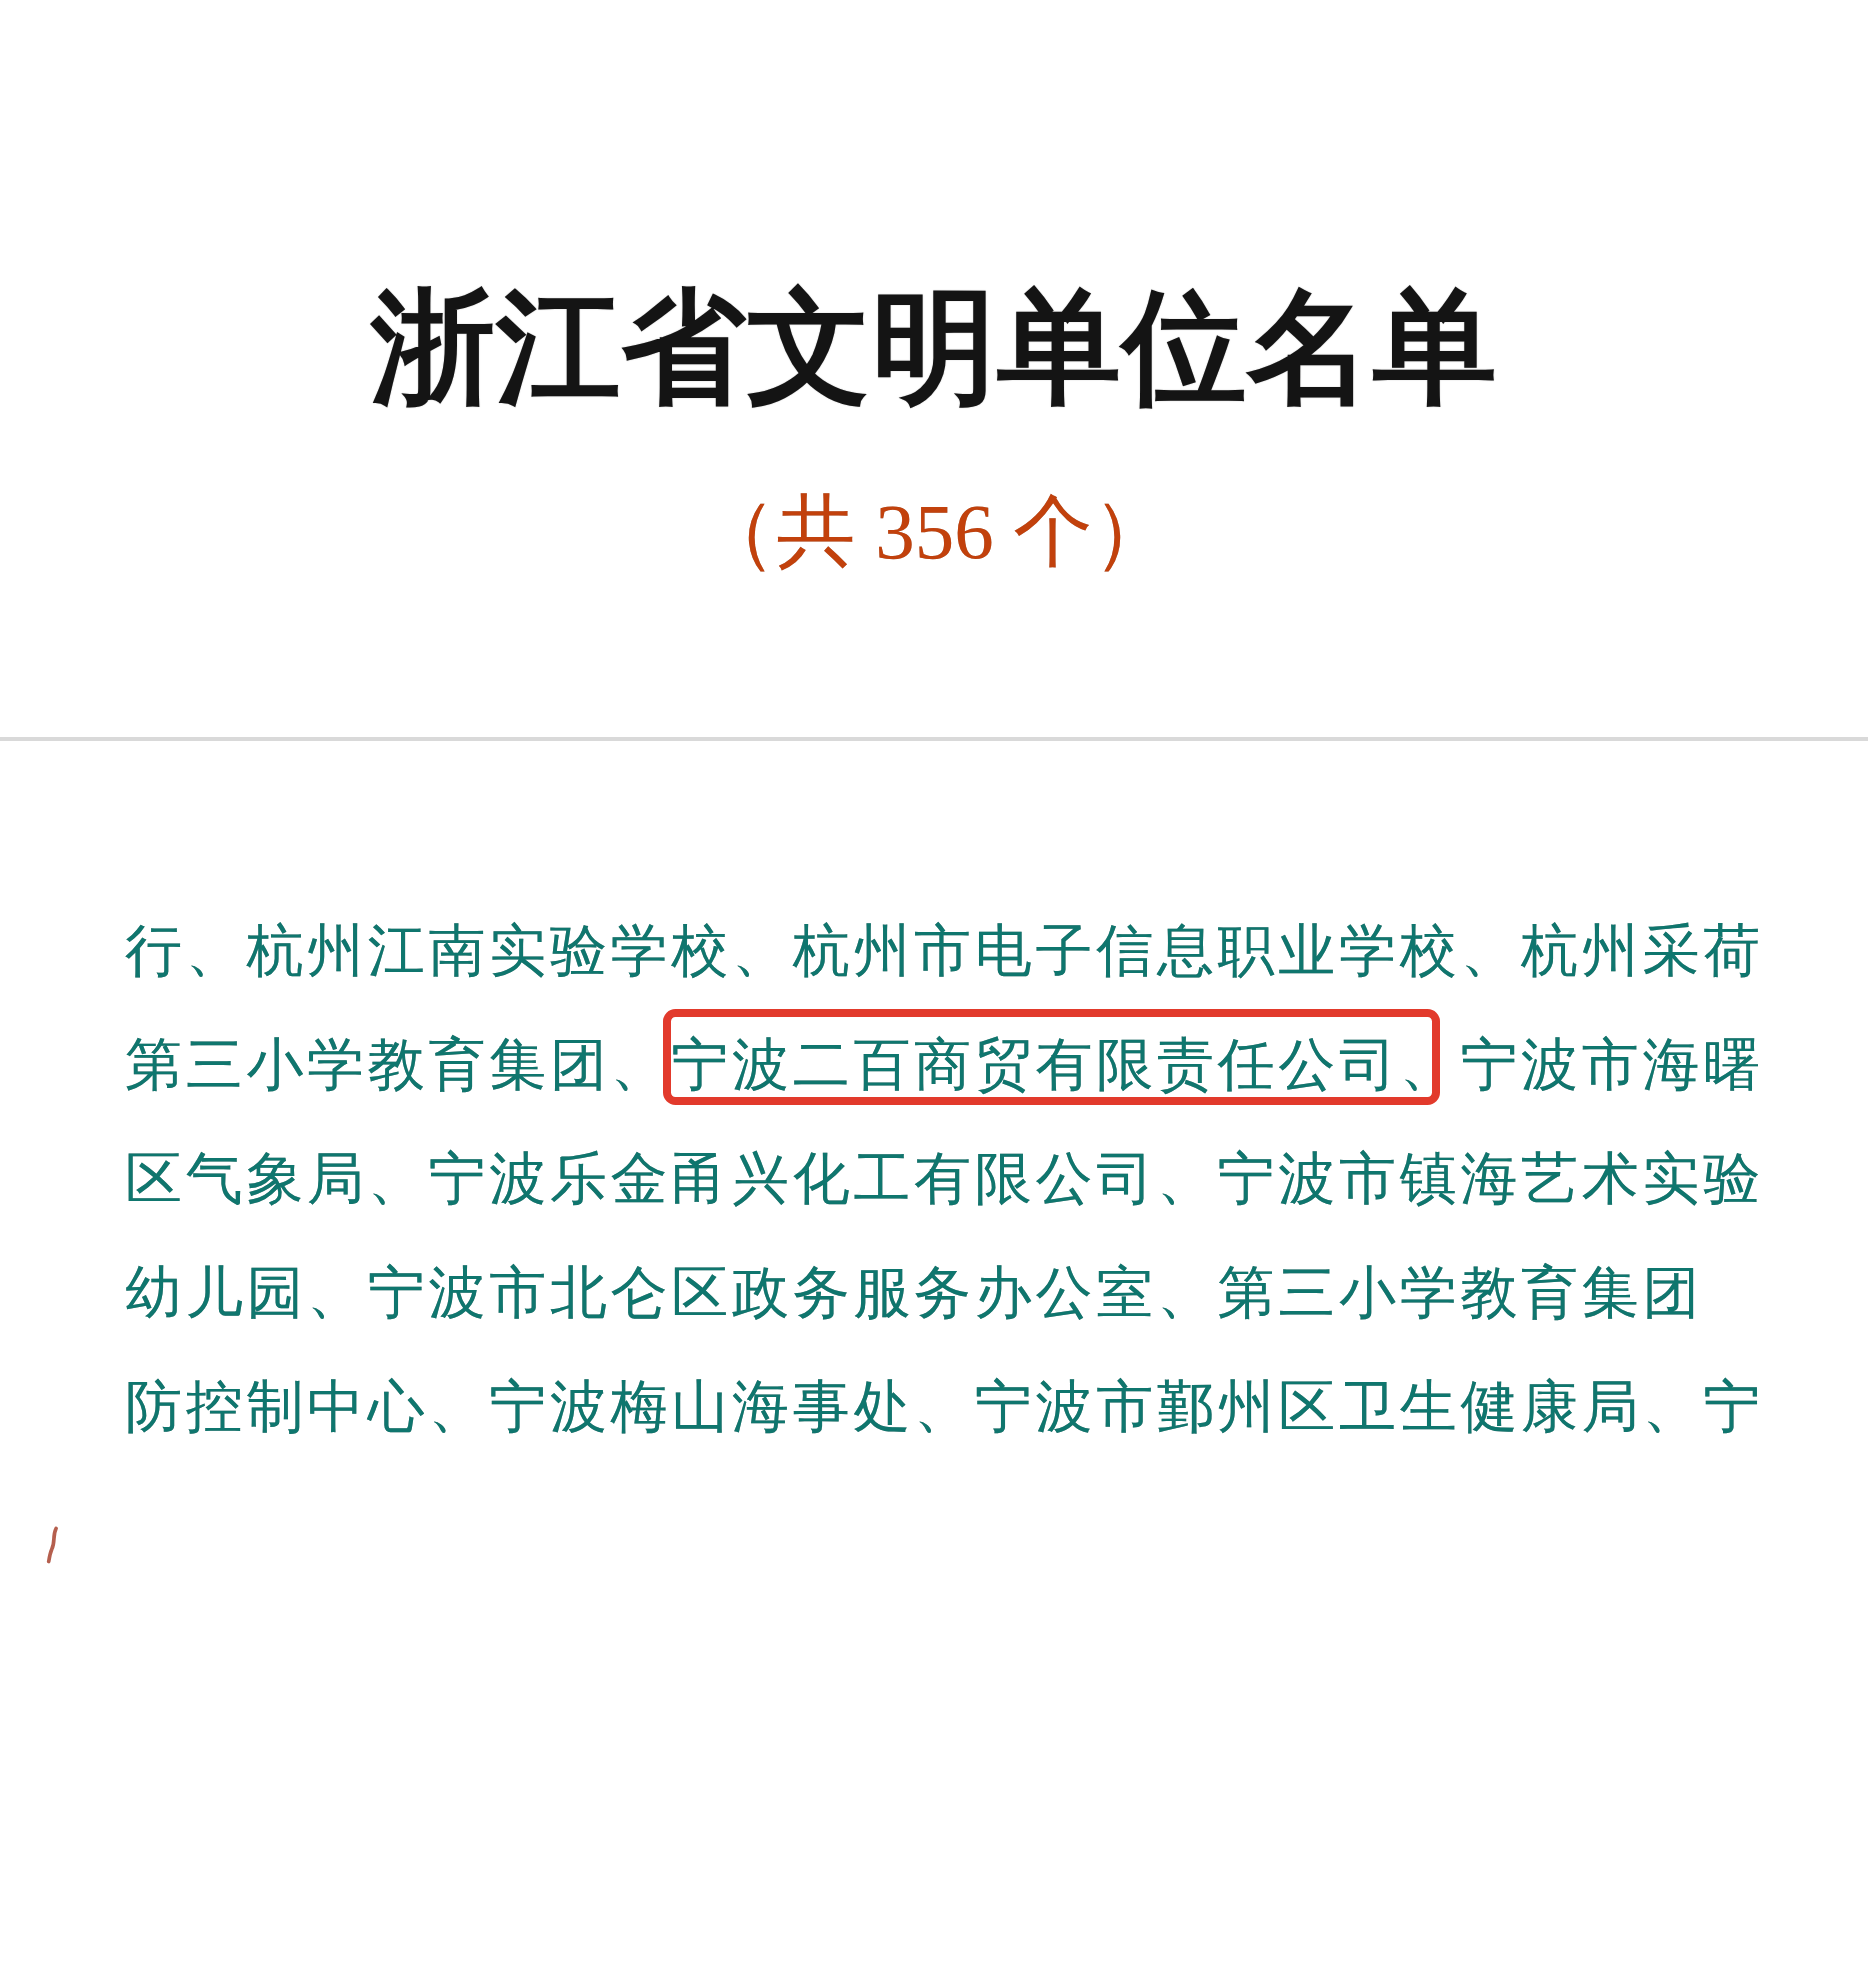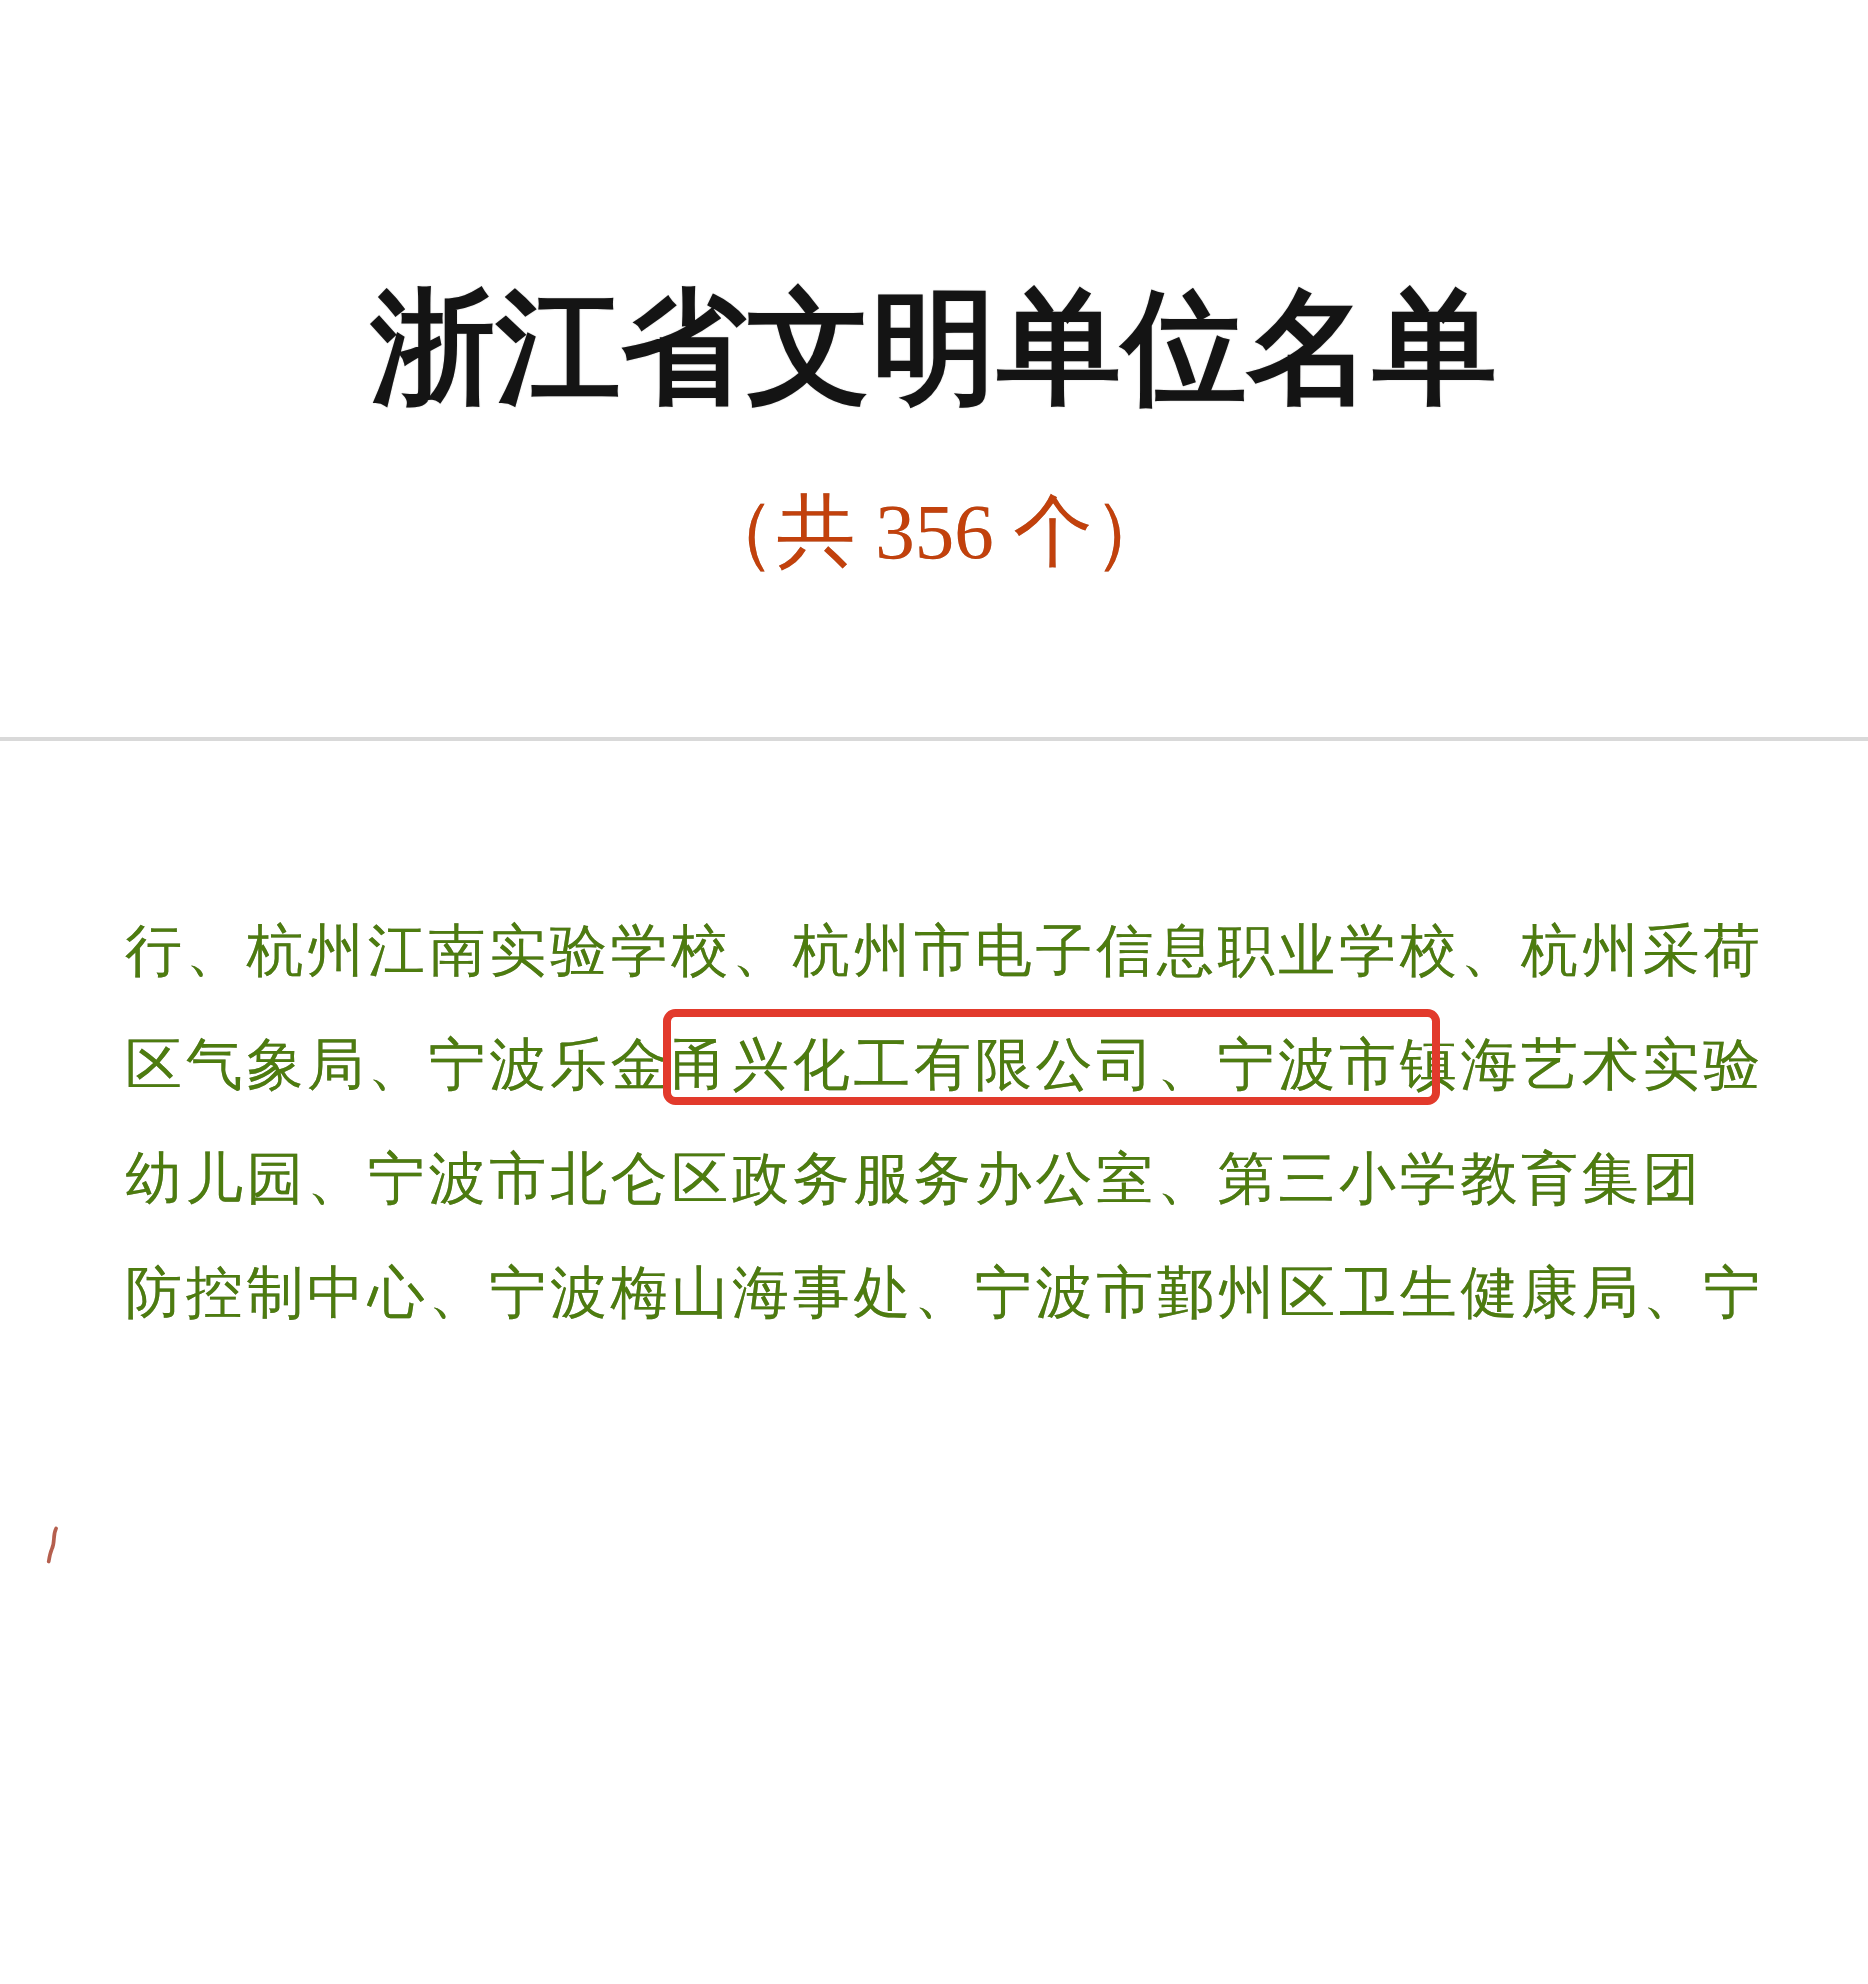--- a/index.html
+++ b/index.html
@@ -49,21 +49,21 @@
     height: 4.3px;
     background: var(--div1, #d9d9d9);
   }
 
   .doc-body {
     position: absolute;
     left: 125px;
     top: 894px;
     width: 1669px;
     font-size: 57px;
-    color: #4d7c0f;
+    color: #0f766e;
     letter-spacing: 3.7px;
     text-shadow: 0 0 0.6px rgba(36,36,36,0.45);
   }
   .body-line {
     height: 114px;
     line-height: 114px;
     white-space: nowrap;
   }
 
   .highlight-box {
@@ -103,20 +103,21 @@
 <div class="page" style="background: rgb(255, 255, 255);">
 
   <div class="doc-title">浙江省文明单位名单</div>
 
   <div class="doc-subtitle">（共 356 个）</div>
 
   <div class="header-divider"></div>
 
   <div class="doc-body">
     <div class="body-line">行、杭州江南实验学校、杭州市电子信息职业学校、杭州采荷</div>
+    <div class="body-line"><span>第三小学教育集团、</span><span>宁波二百商贸有限责任公司</span><span>、宁波市海曙</span></div>
     <div class="body-line">区气象局、宁波乐金甬兴化工有限公司、宁波市镇海艺术实验</div>
     <div class="body-line">幼儿园、宁波市北仑区政务服务办公室、第三小学教育集团</div>
     <div class="body-line">防控制中心、宁波梅山海事处、宁波市鄞州区卫生健康局、宁</div>
   </div>
 
   <div class="highlight-box"></div>
 
   <div class="margin-mark">
     <svg width="20" height="38" viewBox="0 0 32 62">
       <path d="M21 4 C15 16 20 26 14 38 C11 45 10 52 9 58" fill="none" stroke="currentColor" stroke-width="6" stroke-linecap="round" opacity="0.85"></path>

